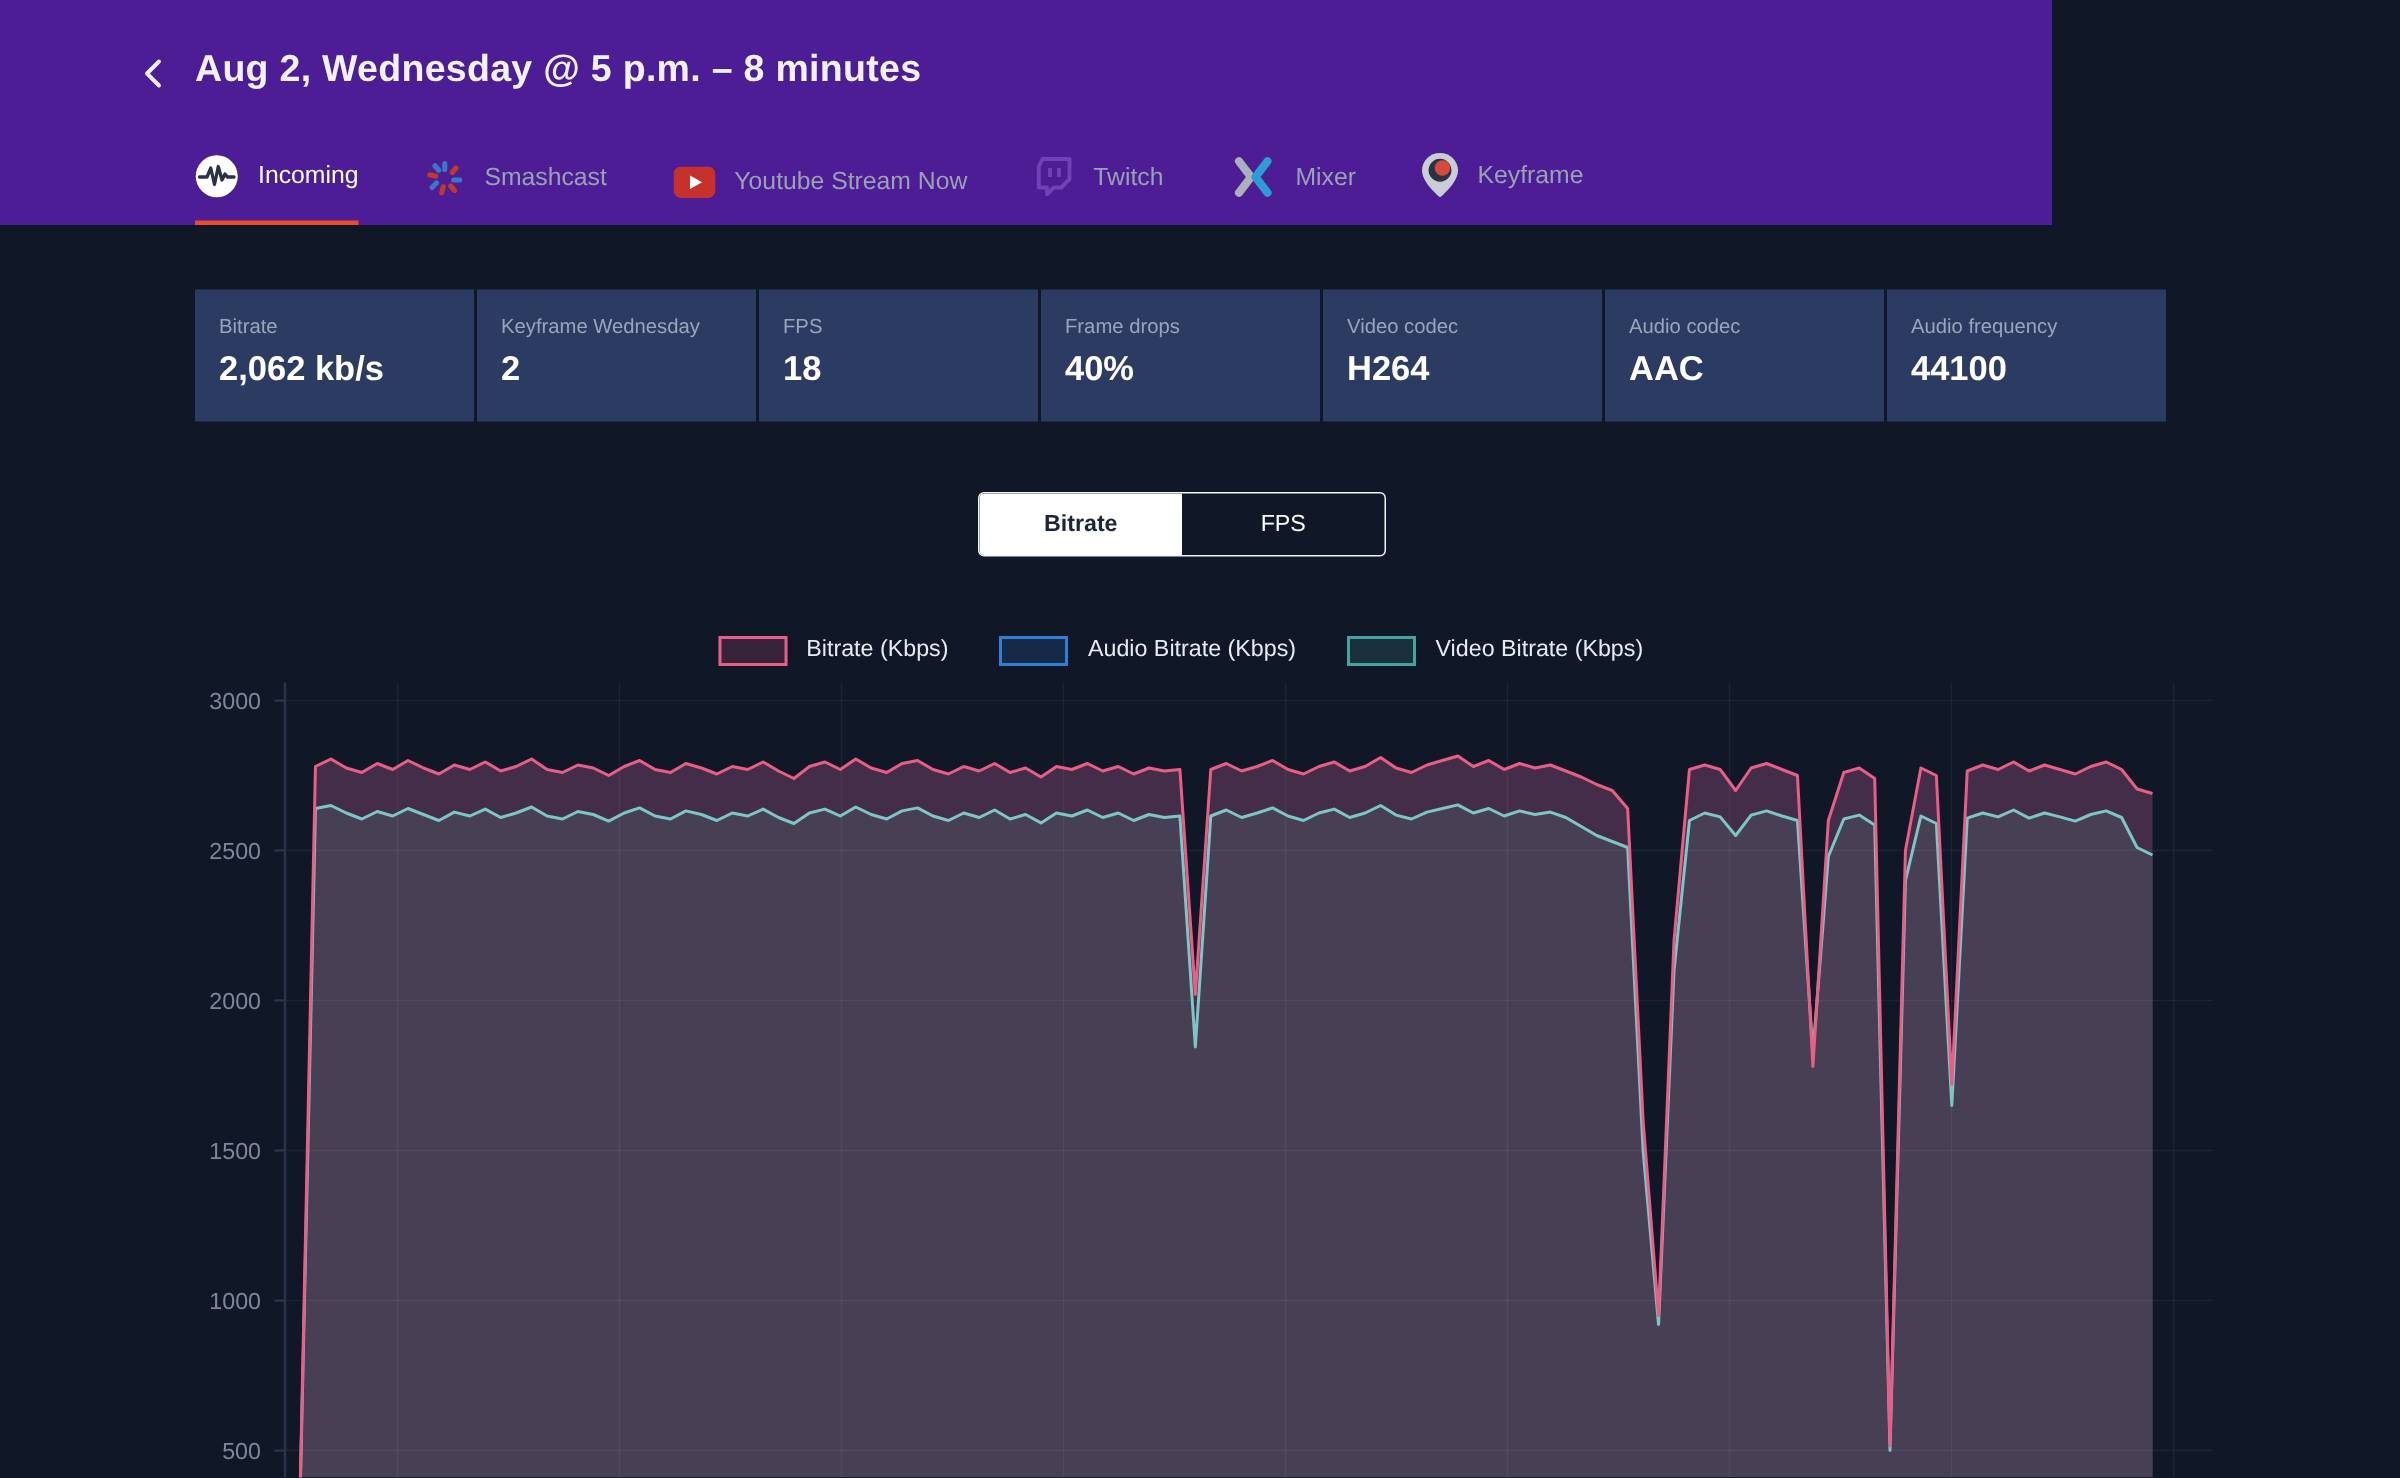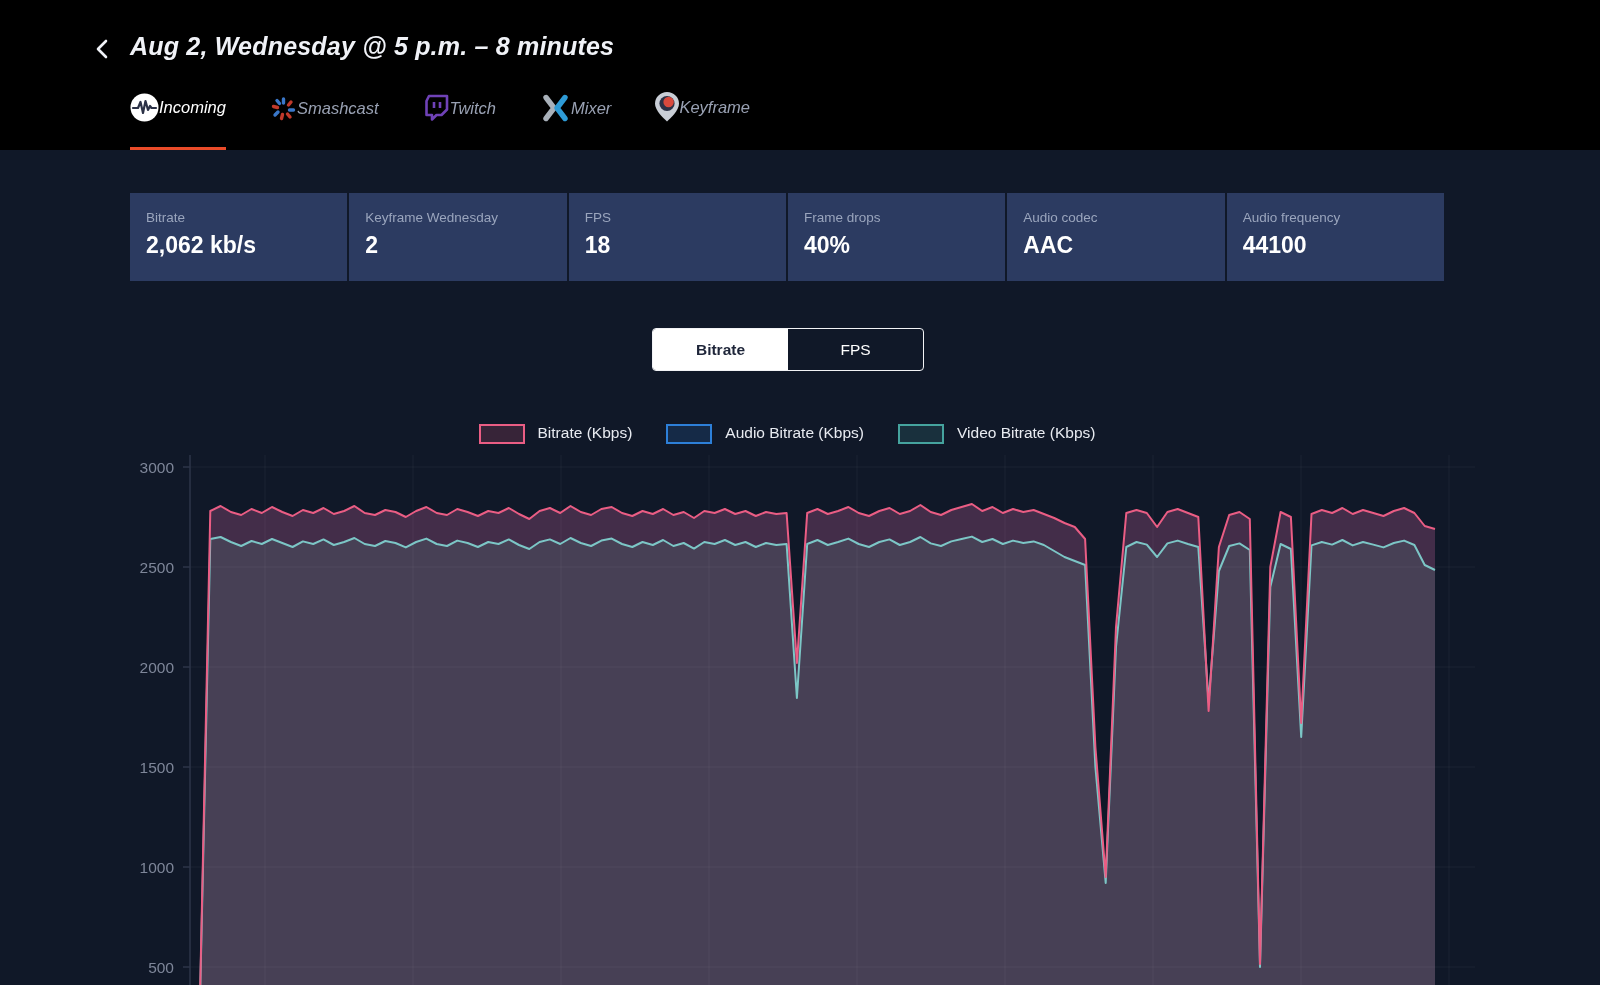--- a/index.html
+++ b/index.html
@@ -4,25 +4,25 @@
 <style>
   * { margin:0; padding:0; box-sizing:border-box; }
   html,body { width:1600px; height:985px; }
   body {
     position:relative; overflow:hidden;
     background:#101828;
     font-family:"Liberation Sans", sans-serif;
     color:#eceff4;
   }
   
-  .topbar { position:absolute; left:0; top:0; width:1600px; height:150px; background:#000000;font-style:italic; }
+  .topbar { position:absolute; left:0; top:0; width:1368px; height:150px; background:#4c1d95; }
   .back-btn { position:absolute; left:90px; top:36px; width:26px; height:26px; cursor:pointer; }
   .page-title { position:absolute; left:130px; top:32px; font-size:25px; font-weight:bold; color:#f0f2f7; letter-spacing:0.2px; }
   .tabs { position:absolute; left:130px; bottom:0; display:flex; align-items:flex-end; gap:44px; }
-  .tab { display:flex; align-items:center; padding:14px 0 25px 0; border-bottom:3px solid transparent; cursor:pointer; }
+  .tab { display:flex; align-items:center; gap:13px; padding:14px 0 15px 0; border-bottom:3px solid transparent; cursor:pointer; }
   .tab .tab-label { font-size:16.5px; color:#99a1b3; }
   .tab.active { border-bottom-color:#ea4b29; }
   .tab.active .tab-label { color:#ffffff; }
   .tab svg { display:block; }
   
   .cards { position:absolute; left:130px; top:193px; width:1314px; height:88px; display:flex; gap:2px; }
   .card { flex:1; background:#2c3b61; padding:17px 16px; }
   .card-label { font-size:13.5px; color:#9aa5bd; }
   .card-value { font-size:23px; font-weight:bold; color:#ffffff; margin-top:7px; }
   
@@ -65,20 +65,27 @@
           <line x1="20" y1="22" x2="17.5" y2="19" stroke="#c0392b"></line>
           <line x1="11.5" y1="23.5" x2="12.5" y2="19.5" stroke="#c0392b"></line>
           <line x1="5" y1="20" x2="8" y2="17" stroke="#3a77c9"></line>
           <line x1="3.5" y1="11.5" x2="7.5" y2="12.5" stroke="#c0392b"></line>
           <line x1="7" y1="5.5" x2="9.5" y2="8.5" stroke="#3a77c9"></line>
         </g>
       </svg>
       <span class="tab-label">Smashcast</span>
     </div>
     <div class="tab">
+      <svg width="28" height="21" viewBox="0 0 28 21">
+        <rect x="0" y="0" width="28" height="21" rx="5" fill="#c7312c"></rect>
+        <polygon points="11,6 19,10.5 11,15" fill="#ffffff"></polygon>
+      </svg>
+      <span class="tab-label">Youtube Stream Now</span>
+    </div>
+    <div class="tab">
       <svg width="27" height="28" viewBox="0 0 27 28">
         <path d="M6 2 L3.5 7 V21 H9 V25.5 L13.5 21 H18.5 L24 15.5 V2 Z" fill="none" stroke="#6f42b7" stroke-width="2.6" stroke-linejoin="round"></path>
         <line x1="11" y1="8" x2="11" y2="14" stroke="#6f42b7" stroke-width="2.6"></line>
         <line x1="17" y1="8" x2="17" y2="14" stroke="#6f42b7" stroke-width="2.6"></line>
       </svg>
       <span class="tab-label">Twitch</span>
     </div>
     <div class="tab">
       <svg width="31" height="28" viewBox="0 0 31 28">
         <polyline points="6,3.5 14,14 6,24.5" fill="none" stroke="#a9b1ba" stroke-width="5.4" stroke-linecap="round" stroke-linejoin="round"></polyline>
@@ -106,20 +113,24 @@
     <div class="card-label">Keyframe Wednesday</div>
     <div class="card-value">2</div>
   </div>
   <div class="card">
     <div class="card-label">FPS</div>
     <div class="card-value">18</div>
   </div>
   <div class="card">
     <div class="card-label">Frame drops</div>
     <div class="card-value">40%</div>
+  </div>
+  <div class="card">
+    <div class="card-label">Video codec</div>
+    <div class="card-value">H264</div>
   </div>
   <div class="card">
     <div class="card-label">Audio codec</div>
     <div class="card-value">AAC</div>
   </div>
   <div class="card">
     <div class="card-label">Audio frequency</div>
     <div class="card-value">44100</div>
   </div>
 </div>

